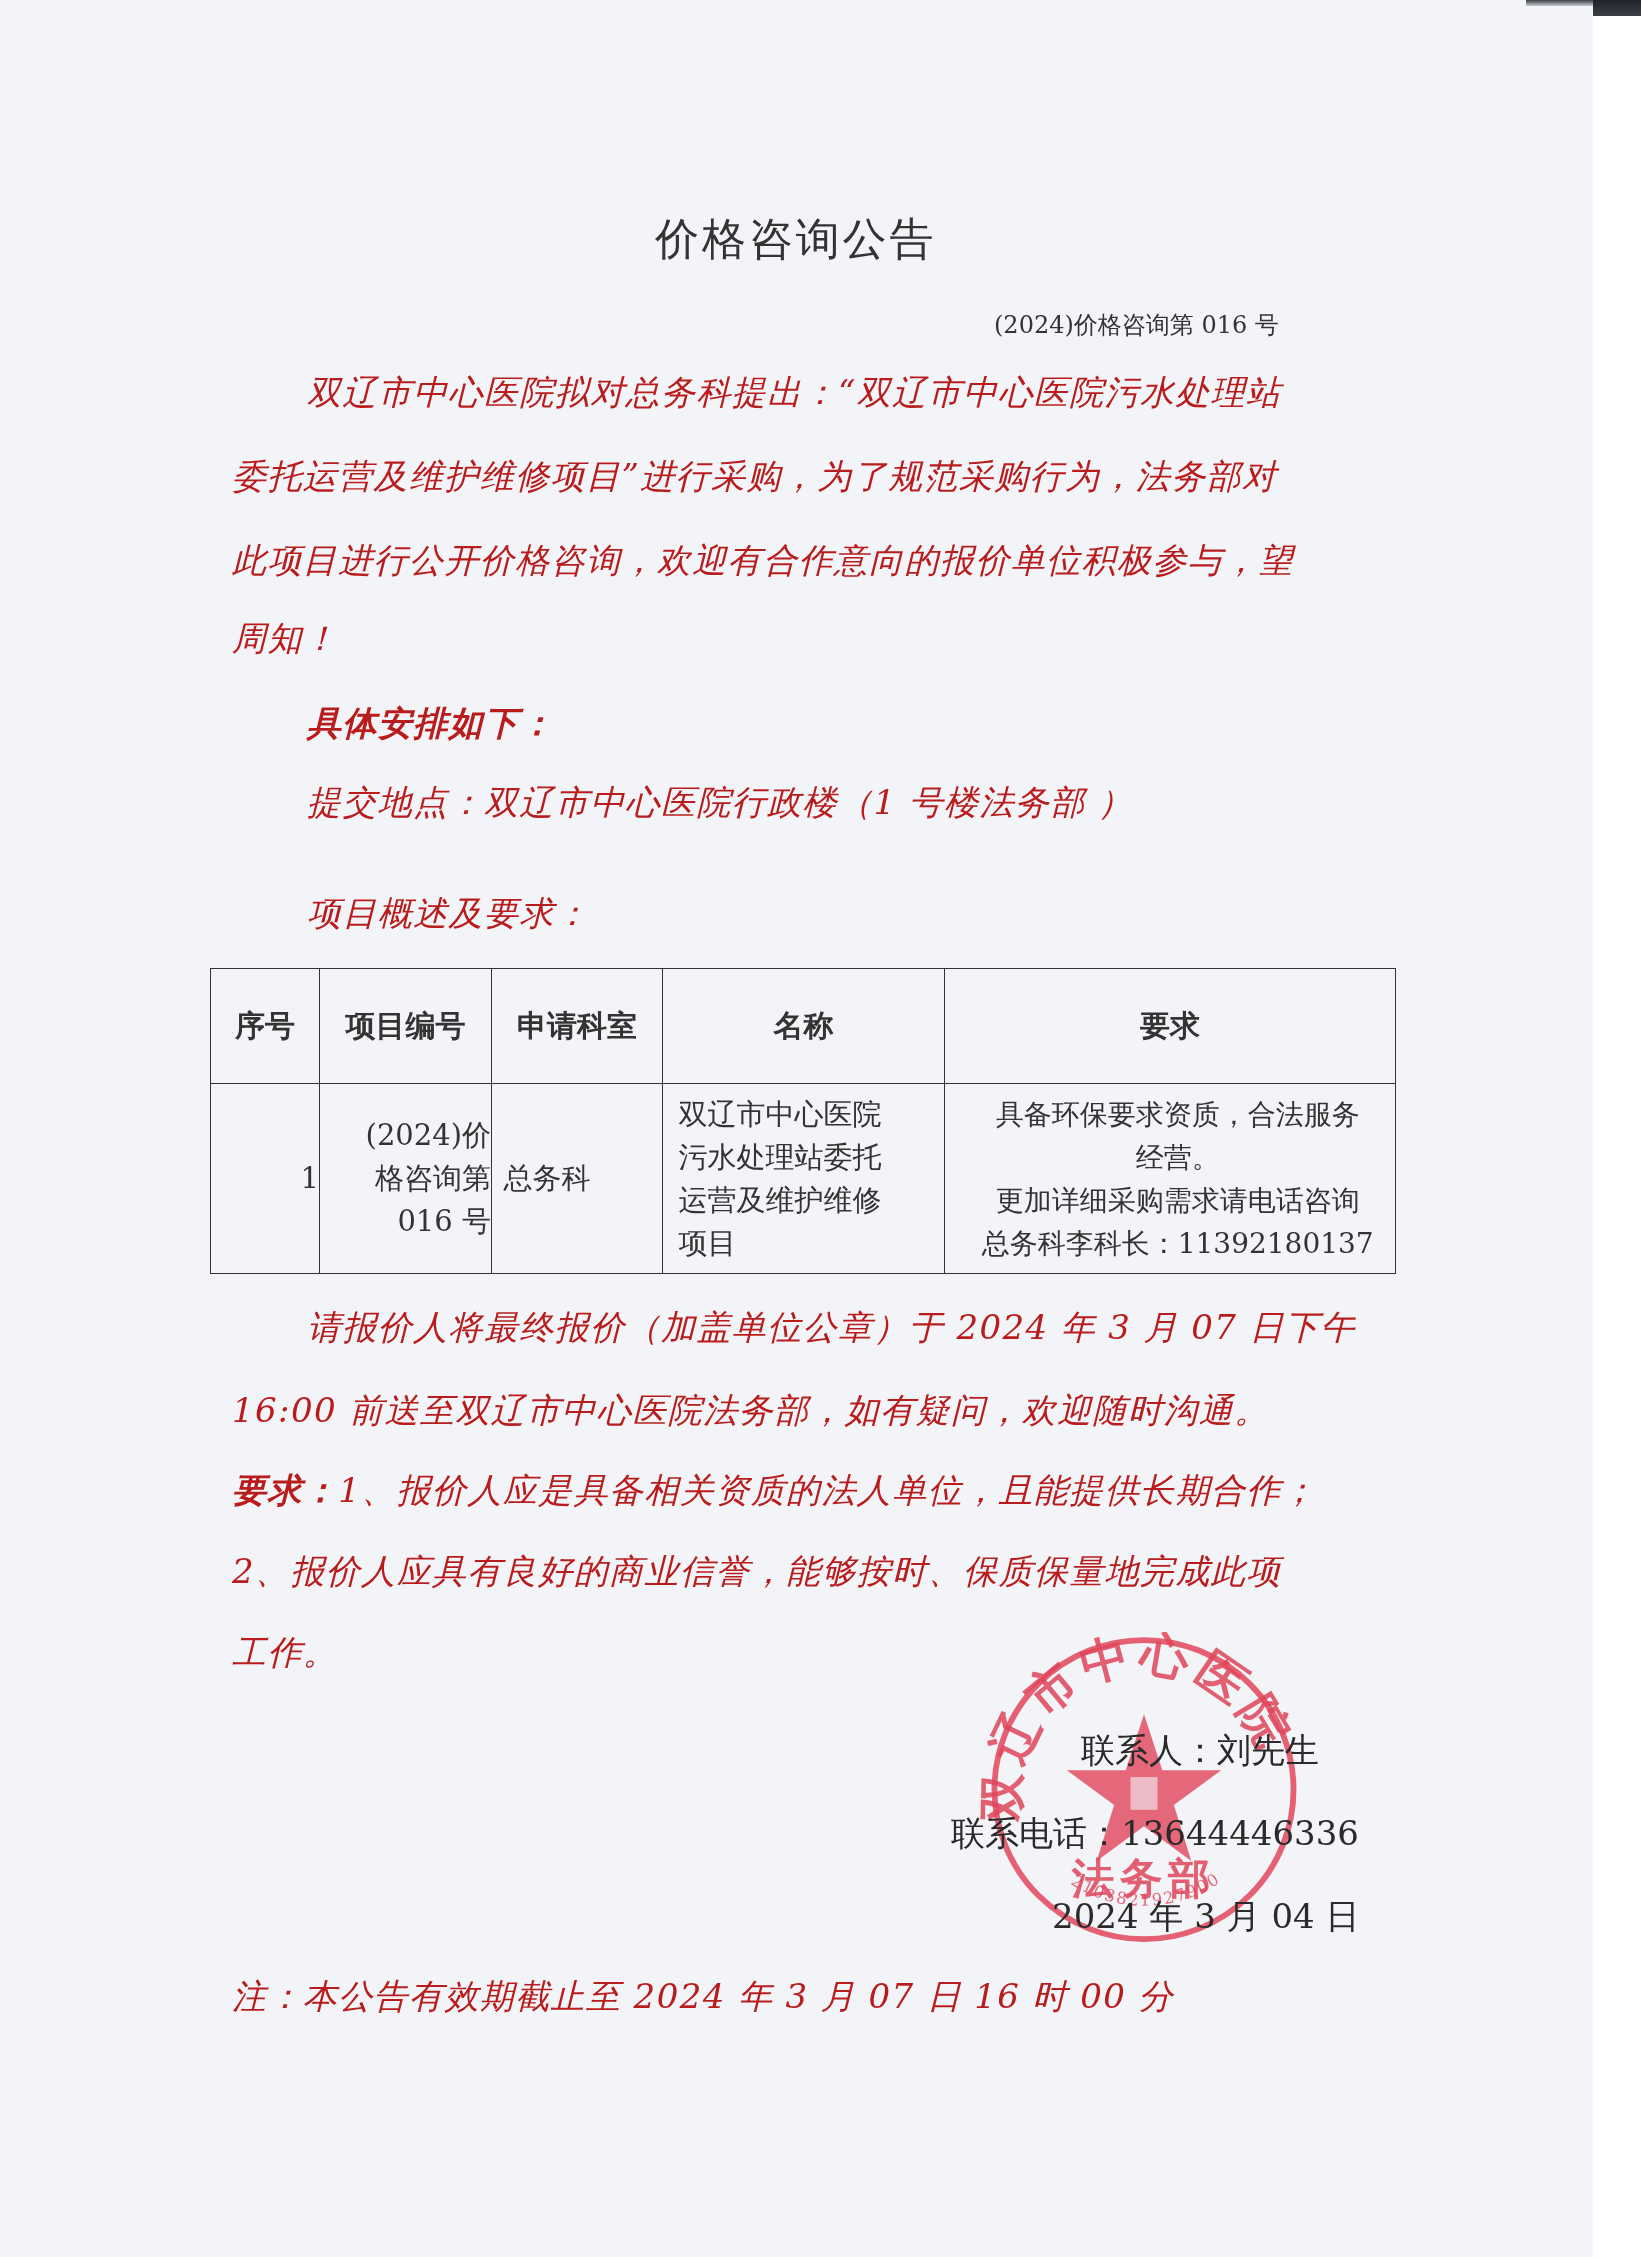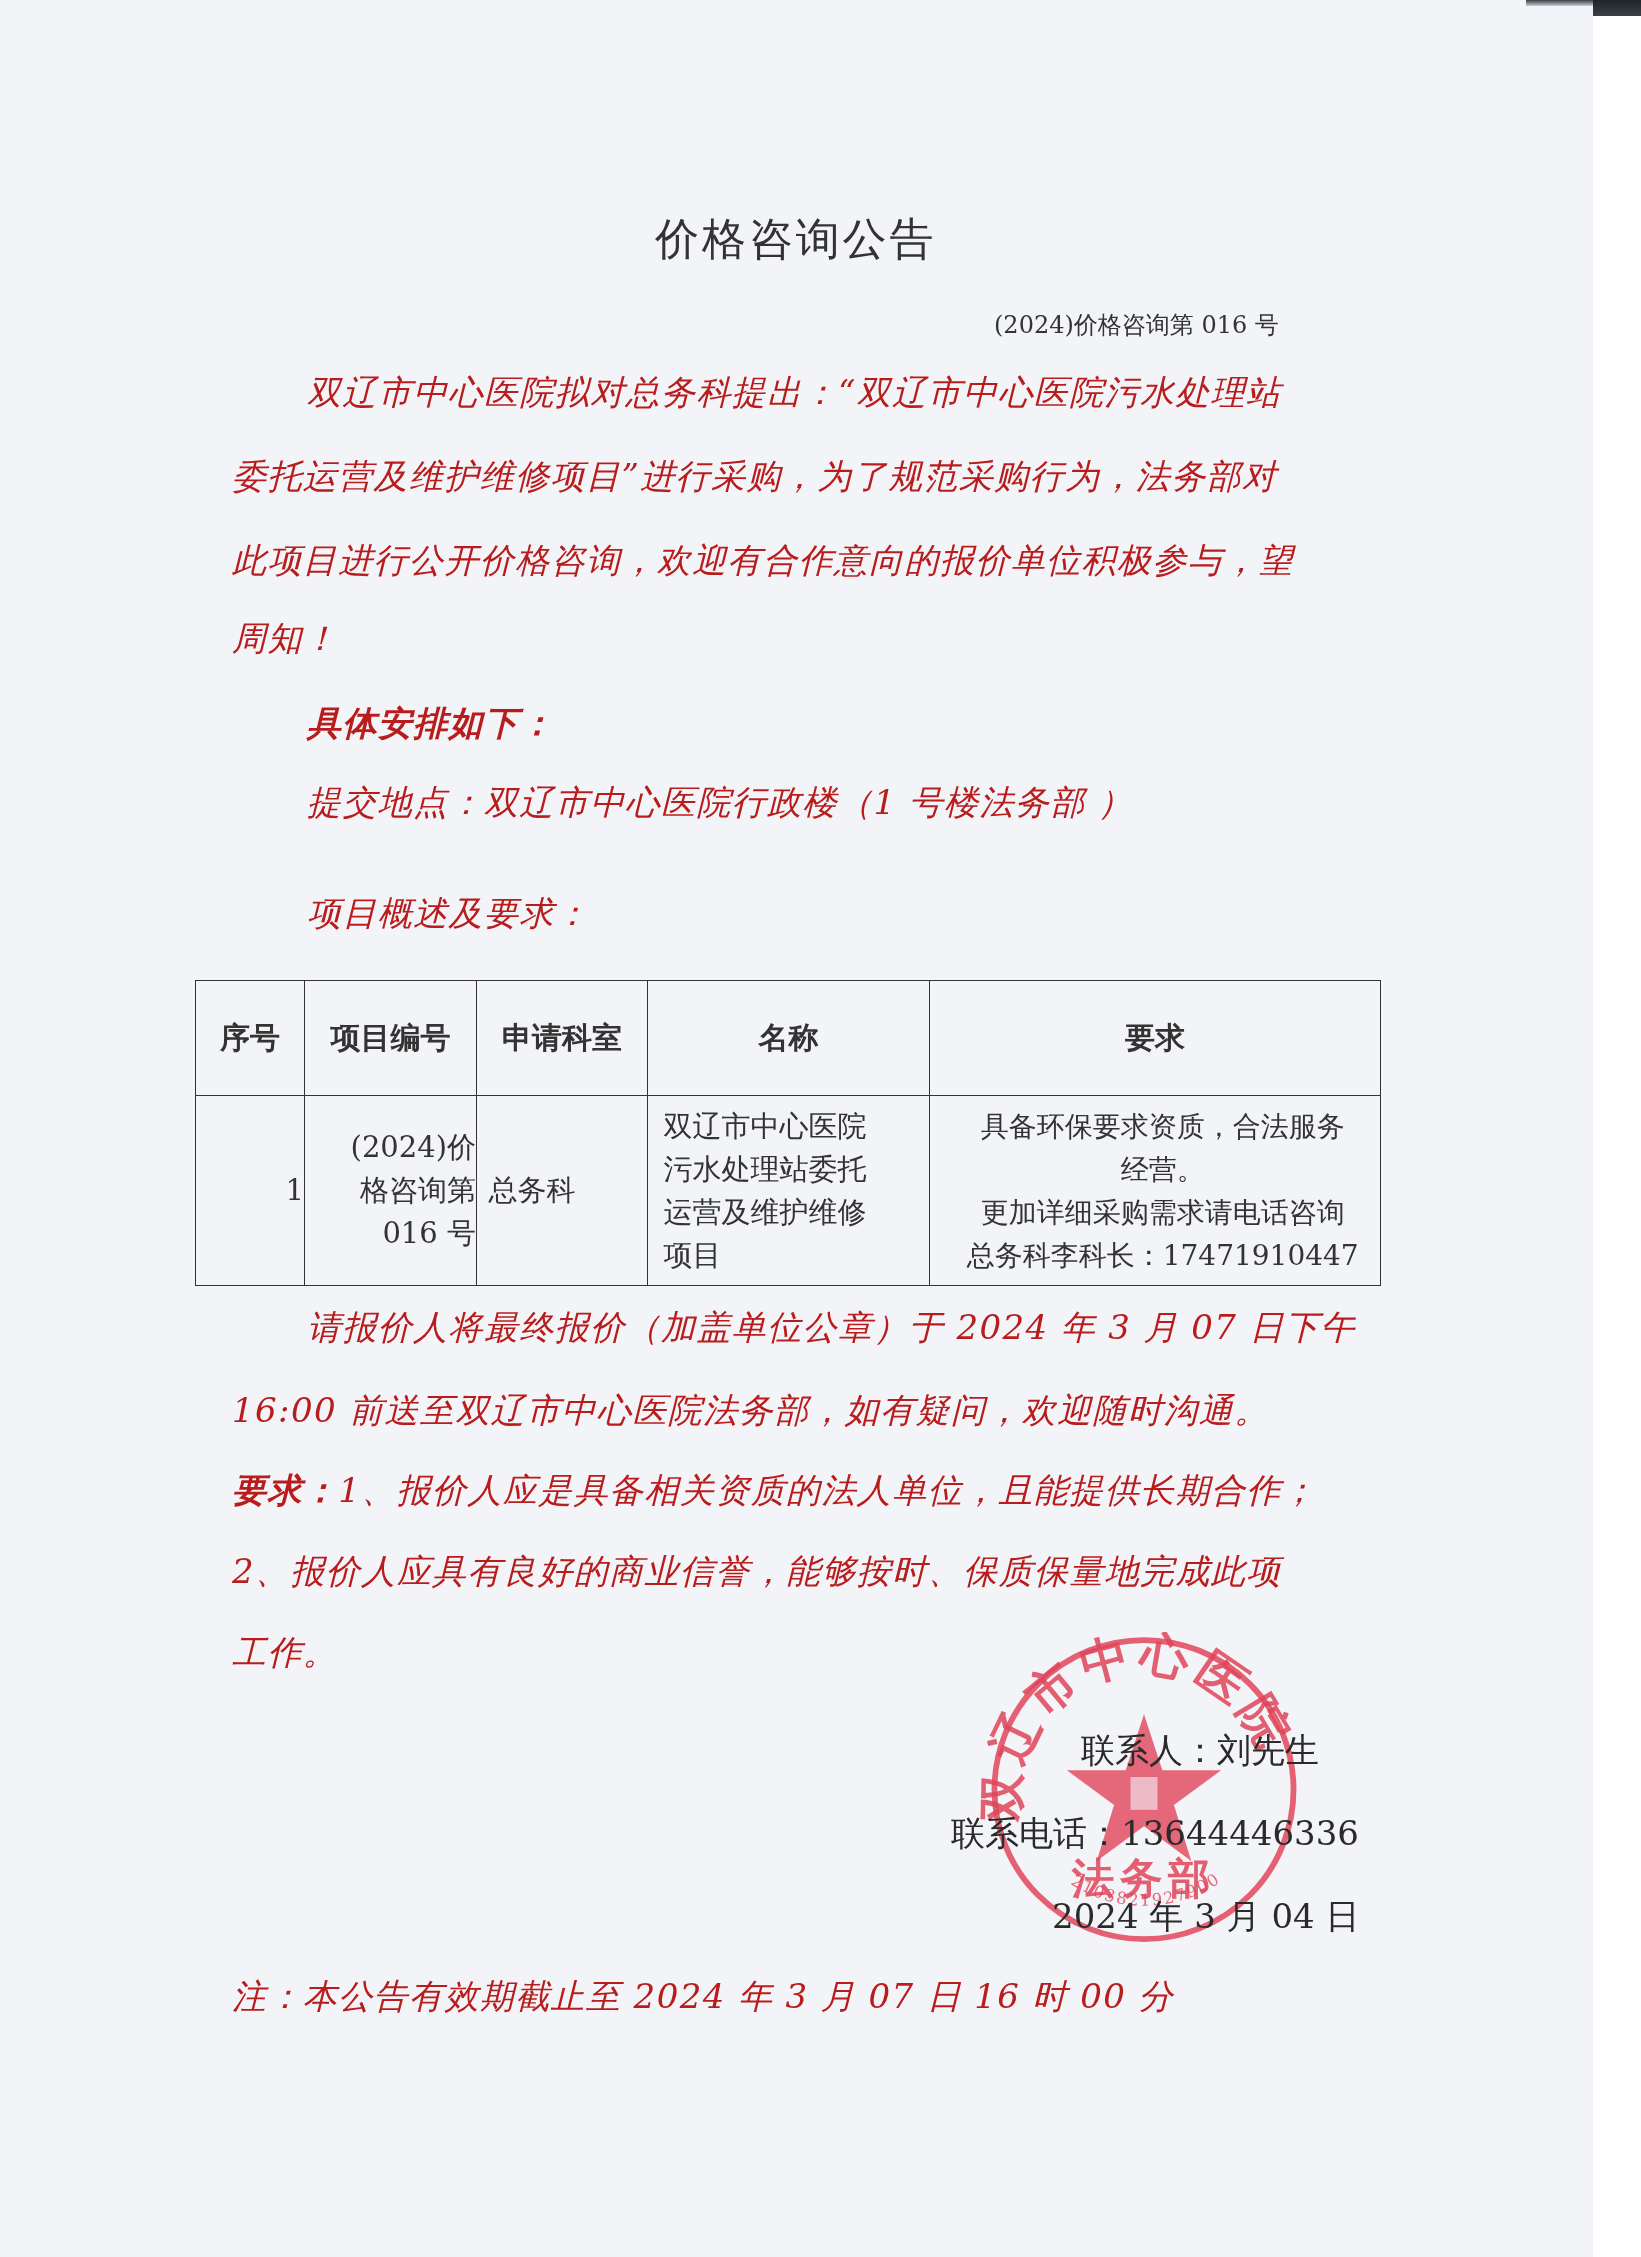--- a/index.html
+++ b/index.html
@@ -21,23 +21,23 @@
     position: absolute; left: 1526px; top: 0; width: 68px; height: 5.8px;
     background: linear-gradient(#3a3f44, #c9ccd2);
   }
   .abs { position: absolute; white-space: nowrap; }
   .title { left: 655px; top: 210px; font-size: 44px; letter-spacing: 2.9px; color: #333; }
   .docno { left: 994px; top: 309px; font-size: 24px; color: #333; }
   .body-line { font-size: 34px; letter-spacing: 1.4px; color: #b91c1c; font-style: italic; }
   .bold { font-weight: bold; }
 
   table.items {
-    position: absolute; left: 195px; top: 968px;
+    position: absolute; left: 210px; top: 968px;
     border-collapse: collapse; table-layout: fixed;
-    font-size: 29px; color: #333; margin-top: 12px;
+    font-size: 29px; color: #333;
   }
   table.items td, table.items th {
     border: 1.9px solid #333; padding: 0; vertical-align: middle;
   }
   table.items th { font-weight: bold; height: 114px; text-align: center; font-size: 30px; }
   table.items td { height: 189px; line-height: 43px; }
   .c-center { text-align: right; }
   .c-left { text-align: left; padding-left: 11.6px !important; }
   .req-cell { padding-left: 15.4px !important; font-size: 28px; text-align: center; }
   .name-cell { padding-left: 15.4px !important; }
@@ -93,21 +93,21 @@
       <td class="name-cell">
         <div>双辽市中心医院</div>
         <div>污水处理站委托</div>
         <div>运营及维护维修</div>
         <div>项目</div>
       </td>
       <td class="req-cell">
         <div>具备环保要求资质，合法服务</div>
         <div>经营。</div>
         <div>更加详细采购需求请电话咨询</div>
-        <div>总务科李科长：17471910447</div>
+        <div>总务科李科长：11392180137</div>
       </td>
     </tr>
   </tbody>
 </table>
 
 <div class="abs body-line" style="left:307px; top:1305px;">请报价人将最终报价（加盖单位公章）于 2024 年 3 月 07 日下午</div>
 <div class="abs body-line" style="left:232px; top:1388px;">16:00 前送至双辽市中心医院法务部，如有疑问，欢迎随时沟通。</div>
 
 <div class="abs body-line" style="left:232px; top:1468px;">
   <span class="bold">要求：</span><span>1、报价人应是具备相关资质的法人单位，且能提供长期合作；</span>

